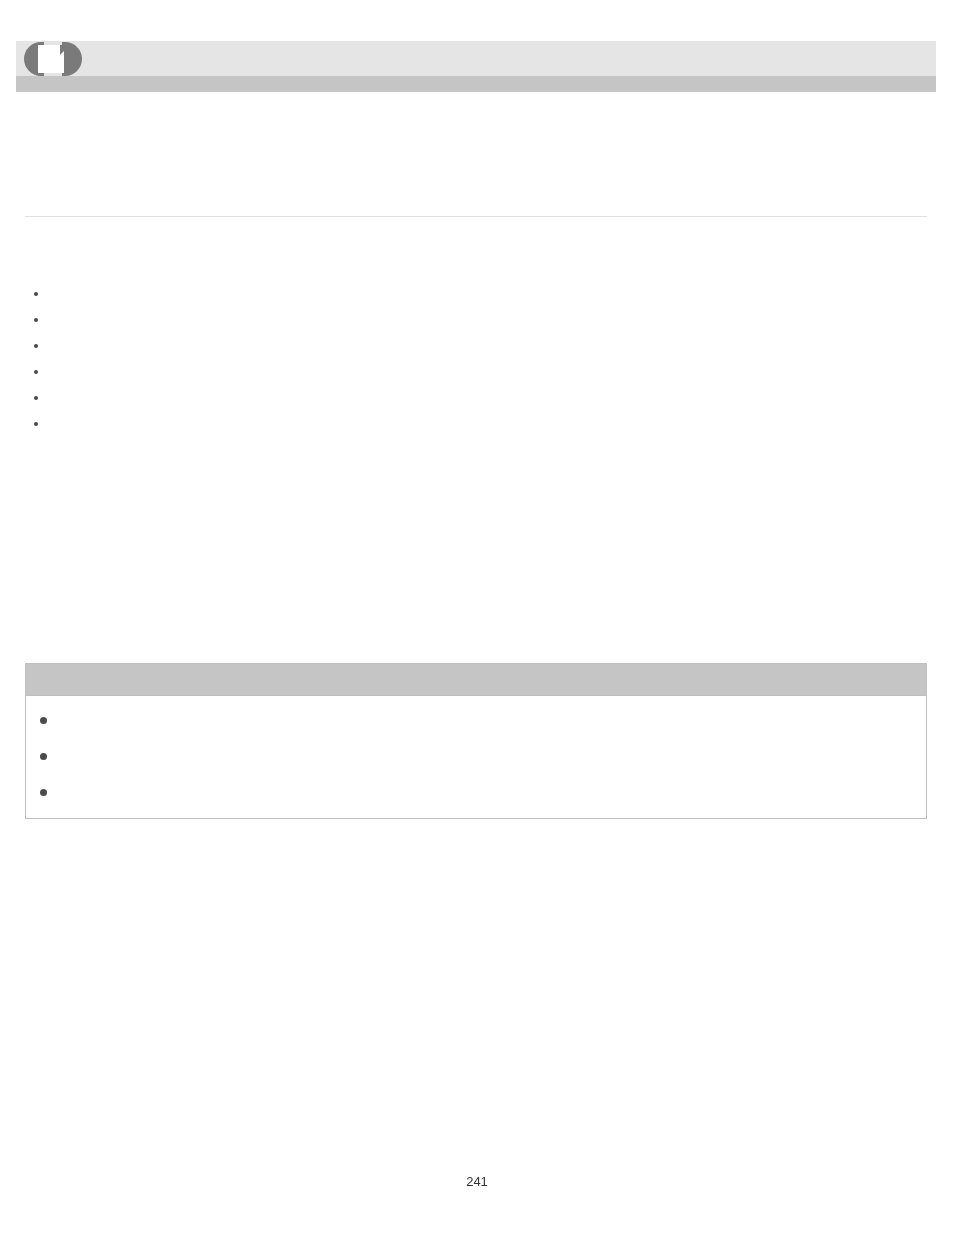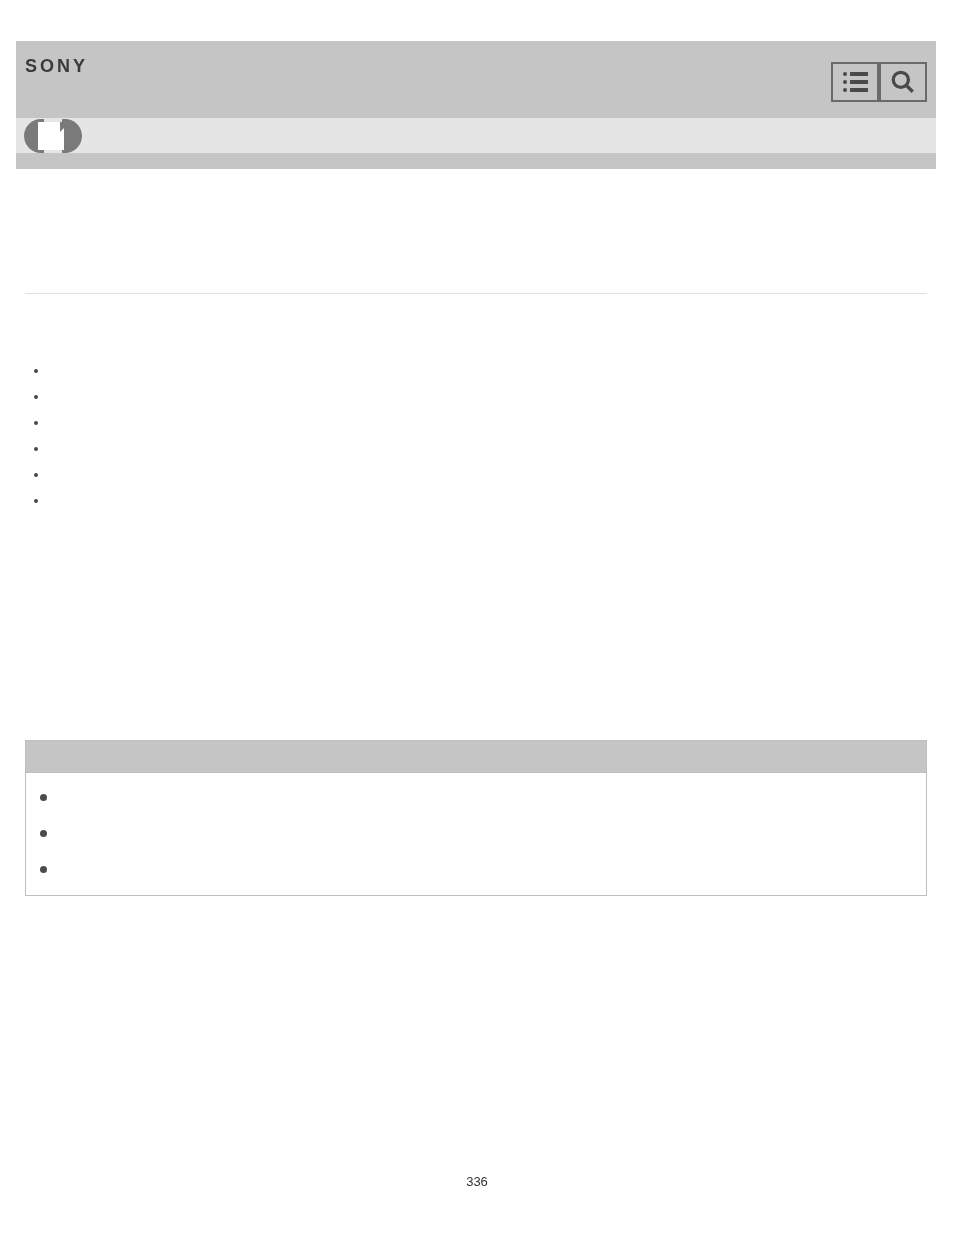--- a/index.html
+++ b/index.html
@@ -187,47 +187,20 @@
       left: 50%;
       transform: translateX(-50%);
       font-size: 13px;
       color: #333;
     }
   </style>
 </head>
 <body>
 
 <div class="page-container">
-  <div class="header-bar">
-    <div class="sony-logo">SONY</div>
-    <div class="header-icons">
-      <div class="icon-box">
-        <div class="list-lines">
-          <div class="list-line">
-              <div class="list-dot"></div>
-              <div class="list-bar"></div>
-            </div>
-          <div class="list-line">
-              <div class="list-dot"></div>
-              <div class="list-bar"></div>
-            </div>
-          <div class="list-line">
-              <div class="list-dot"></div>
-              <div class="list-bar"></div>
-            </div>
-        </div>
-      </div>
-      <div class="icon-box search-icon">
-        <svg viewBox="0 0 24 24" fill="none" stroke="#4a4a4a" stroke-width="3">
-          <circle cx="10" cy="10" r="7"></circle>
-          <line x1="15" y1="15" x2="21" y2="21"></line>
-        </svg>
-      </div>
-    </div>
-  </div>
   <div class="sub-bar">
     <div class="book-icon">
       <div class="book-left"></div>
       <div class="book-right"></div>
       <div class="book-middle"></div>
       <div class="book-corner"></div>
     </div>
   </div>
   <div class="bottom-bar"></div>
 
@@ -247,13 +220,13 @@
       <div class="note-header"></div>
       <div class="note-body">
         <div class="note-bullet"></div>
         <div class="note-bullet"></div>
         <div class="note-bullet"></div>
       </div>
     </div>
   </div>
 </div>
 
-<div class="page-number">336</div>
+<div class="page-number">241</div>
 
 </body></html>

